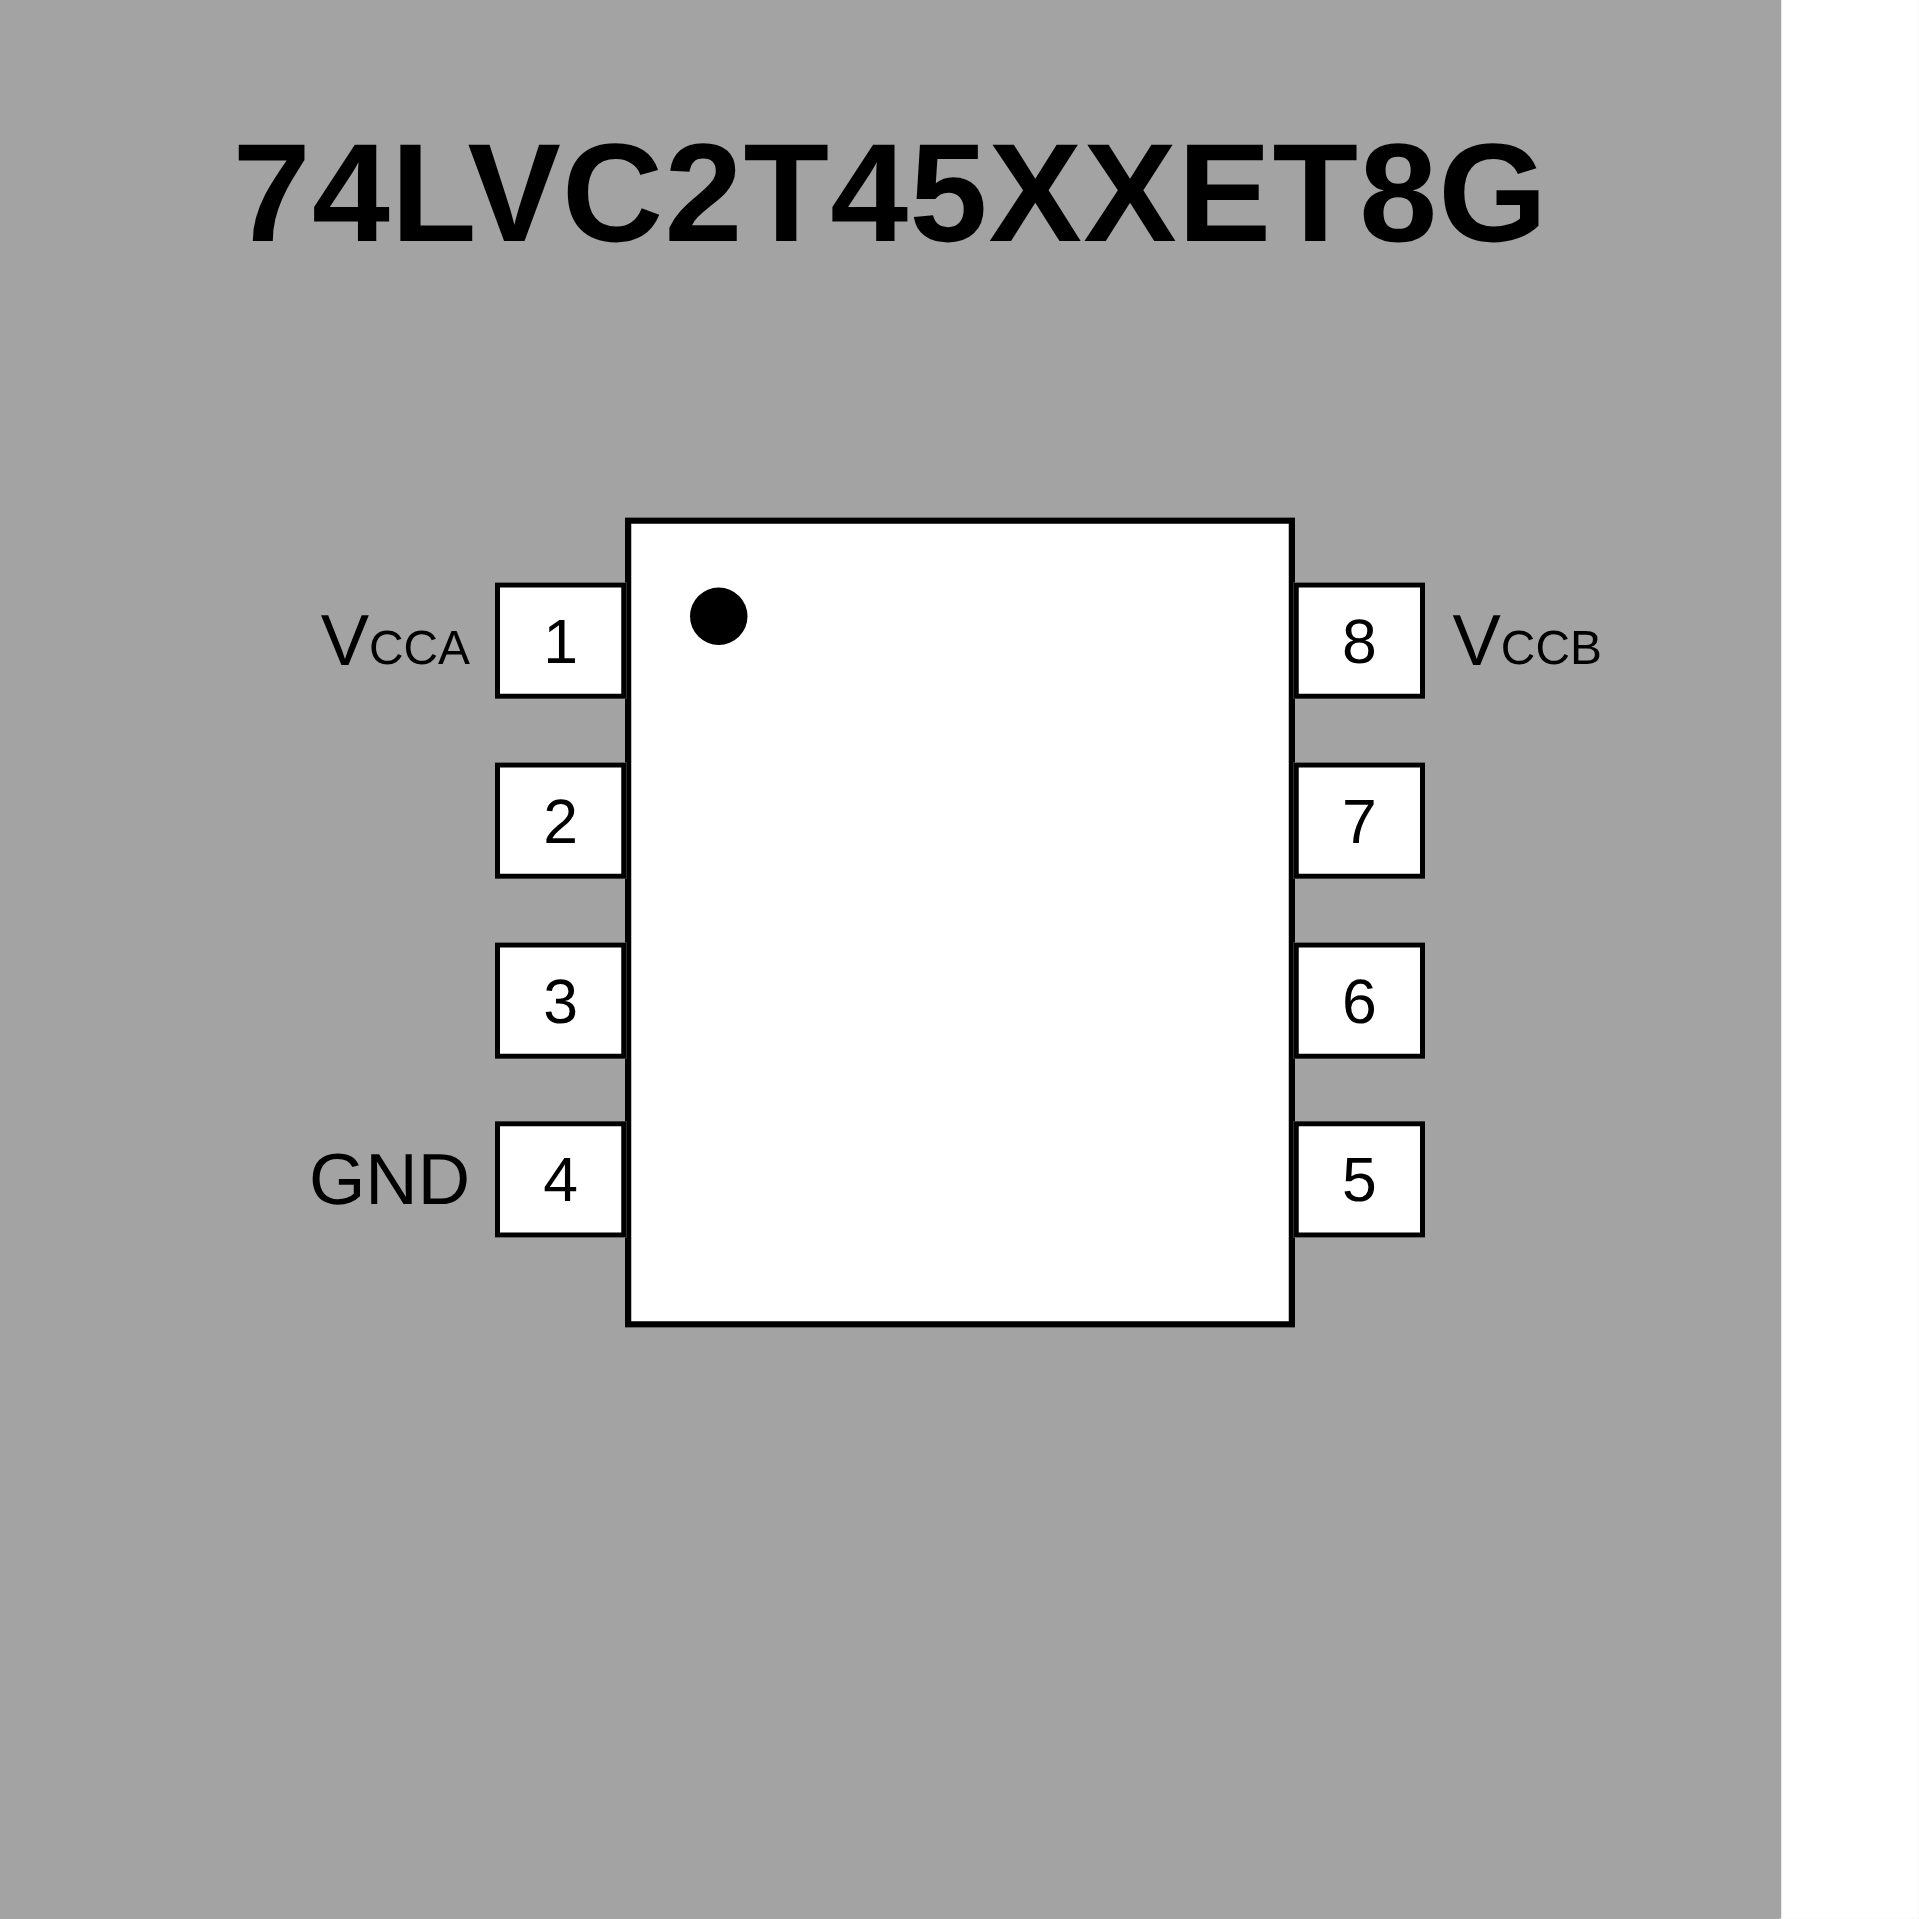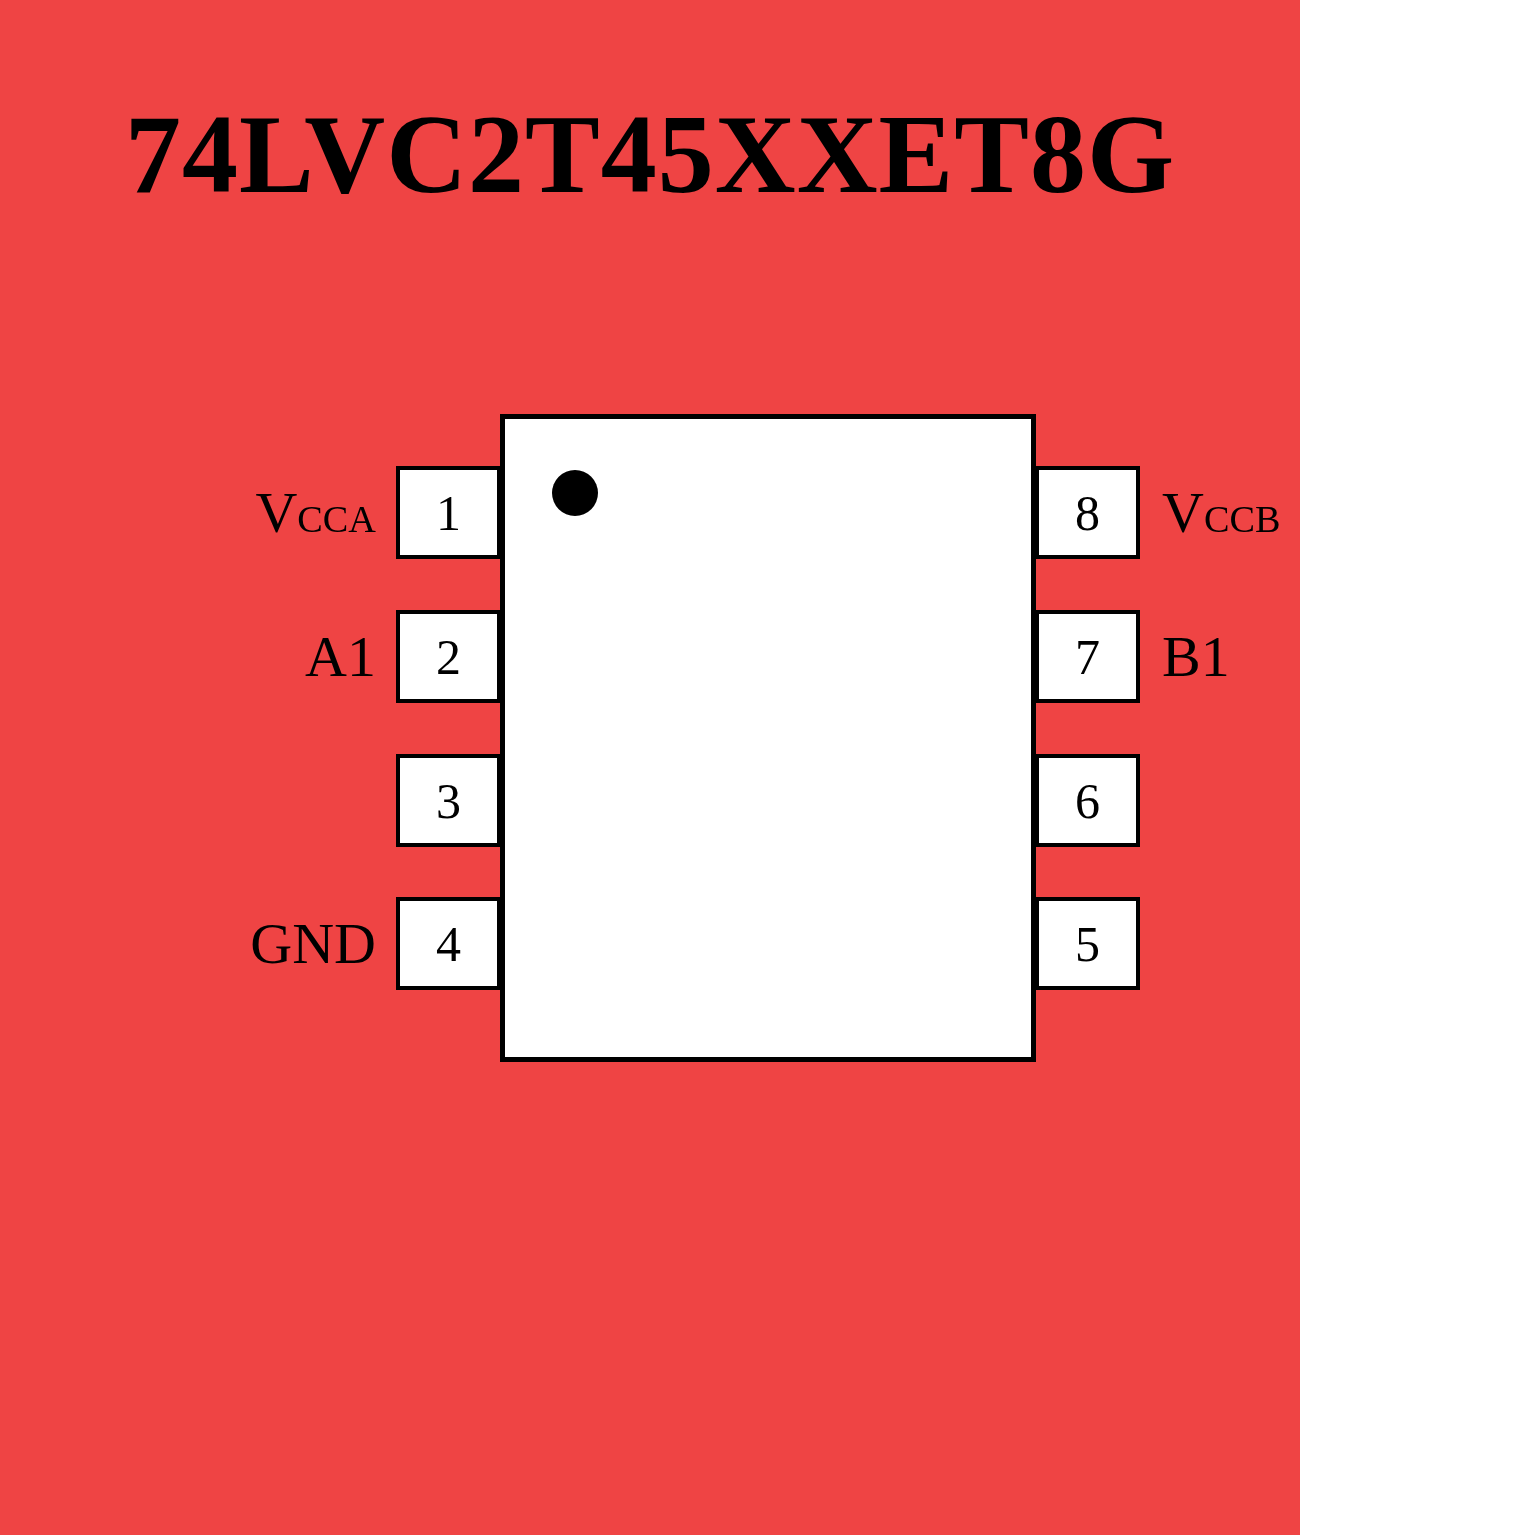--- a/index.html
+++ b/index.html
@@ -1,21 +1,21 @@
 <!DOCTYPE html>
 <html><head>
 <meta charset="utf-8">
 <style>
   html, body { margin: 0; padding: 0; background: #ffffff; }
   .page {
     position: relative;
-    width: 1300px;
+    width: 1425px;
     height: 1535px;
-    background: #ef4444;
-    font-family: Liberation Serif, serif;
+    background: #a3a3a3;
+    font-family: Liberation Sans, sans-serif;
     overflow: hidden;
   }
   .title {
     position: absolute;
     top: 96px;
     left: 0;
     width: 100%;
     margin: 0;
     text-align: center;
     font-size: 112px;
@@ -92,24 +92,20 @@
   </div>
 
   <div class="pin-label left r0">
     <span>V</span>
       <sub>CCA</sub>
   </div>
   <div class="pin-box left r0">
     <span>1</span>
   </div>
 
-  <div class="pin-label left r1">
-    <span>A1</span>
-      <sub></sub>
-  </div>
   <div class="pin-box left r1">
     <span>2</span>
   </div>
 
   <div class="pin-box left r2">
     <span>3</span>
   </div>
 
   <div class="pin-label left r3">
     <span>GND</span>
@@ -123,24 +119,20 @@
     <span>8</span>
   </div>
   <div class="pin-label right r0">
     <span>V</span>
       <sub>CCB</sub>
   </div>
 
   <div class="pin-box right r1">
     <span>7</span>
   </div>
-  <div class="pin-label right r1">
-    <span>B1</span>
-      <sub></sub>
-  </div>
 
   <div class="pin-box right r2">
     <span>6</span>
   </div>
 
   <div class="pin-box right r3">
     <span>5</span>
   </div>
 
 </div>

